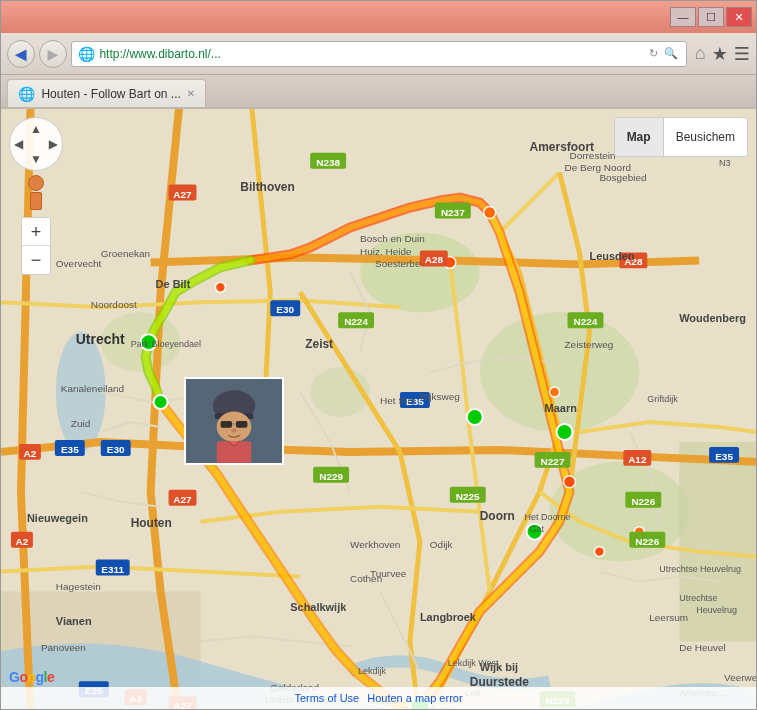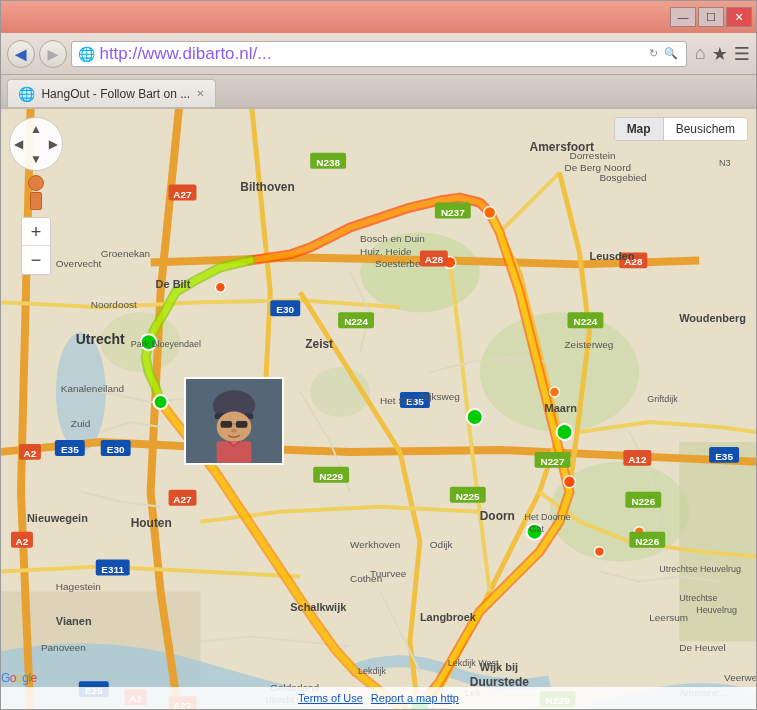--- a/index.html
+++ b/index.html
@@ -55,21 +55,21 @@
       border-radius: 3px;
       background: white;
       display: flex;
       align-items: center;
       padding: 0 6px;
       font-size: 12px;
       color: #333;
       gap: 4px;
     }
     .address-icon { font-size: 14px; }
-    .address-text { flex: 1; font-size: 17px; color: #8b5cf6; }
+    .address-text { flex: 1; font-size: 12px; color: #15803d; }
     .address-actions { display: flex; gap: 2px; }
     .addr-action-btn { background: none; border: none; cursor: pointer; font-size: 11px; color: #888; padding: 0 2px; }
 
     
     .tab-bar {
       height: 34px;
       background: linear-gradient(to bottom, #d8d0c8, #c8c0b8);
       display: flex;
       align-items: flex-end;
       padding: 0 6px;
@@ -193,21 +193,21 @@
     .map-type-controls {
       position: absolute;
       top: 8px; right: 8px;
       display: flex;
       z-index: 10;
       border: 1px solid #ccc;
       border-radius: 3px;
       overflow: hidden;
     }
     .map-type-btn {
-      padding: 4px 12px;
+      padding: 12px 12px;
       background: white;
       border: none;
       font-size: 12px;
       cursor: pointer;
       color: #333;
     }
     .map-type-btn.active {
       background: #e8e8e8;
       font-weight: bold;
     }
@@ -234,28 +234,28 @@
     .map-bottom-bar {
       position: absolute;
       bottom: 0; left: 0; right: 0;
       height: 22px;
       background: rgba(255,255,255,0.85);
       display: flex; align-items: center; justify-content: center;
       font-size: 11px;
       color: #333;
       z-index: 10;
     }
-    .map-bottom-bar a { color: #1155cc; text-decoration: underline; margin: 8px 4px; cursor: pointer; }
+    .map-bottom-bar a { color: #1155cc; margin: 8px 4px; cursor: pointer; }
 
     
     .google-logo {
       position: absolute;
-      bottom: 24px; left: 0;
-      font-size: 12px;
-      font-weight: normal;
+      bottom: 24px; left: 8px;
+      font-size: 14px;
+      font-weight: bold;
       color: #4285f4;
       z-index: 10;
       letter-spacing: -0.5px;
     }
     .google-logo span:nth-child(1) { color: #4285f4; }
     .google-logo span:nth-child(2) { color: #ea4335; }
     .google-logo span:nth-child(3) { color: #fbbc05; }
     .google-logo span:nth-child(4) { color: #4285f4; }
     .google-logo span:nth-child(5) { color: #34a853; }
     .google-logo span:nth-child(6) { color: #ea4335; }
@@ -287,21 +287,21 @@
     <div class="browser-actions">
       <span class="action-icon home-icon">⌂</span>
       <span class="action-icon">★</span>
       <span class="action-icon">☰</span>
     </div>
   </div>
 
   <div class="tab-bar">
     <div class="tab">
       <span class="tab-favicon">🌐</span>
-      <span class="tab-label">HangOut - Follow Bart on ...</span>
+      <span class="tab-label">Houten - Follow Bart on ...</span>
       <span class="tab-close">✕</span>
     </div>
   </div>
 
   <div class="map-container">
 
     <svg class="map-svg" viewBox="0 0 757 634" preserveAspectRatio="xMidYMid slice">
 
       <rect width="757" height="634" fill="#e8dfc8"></rect>
 
@@ -558,16 +558,16 @@
       </div>
     </div>
 
     <div class="google-logo">
       <span>G</span><span>o</span><span>o</span><span>g</span><span>l</span><span>e</span>
     </div>
 
     <div class="map-bottom-bar">
       <a>Terms of Use</a>
       <span> </span>
-      <a>Report a map http</a>
+      <a>Houten a map error</a>
     </div>
   </div>
 </div>
 
 </body></html>

